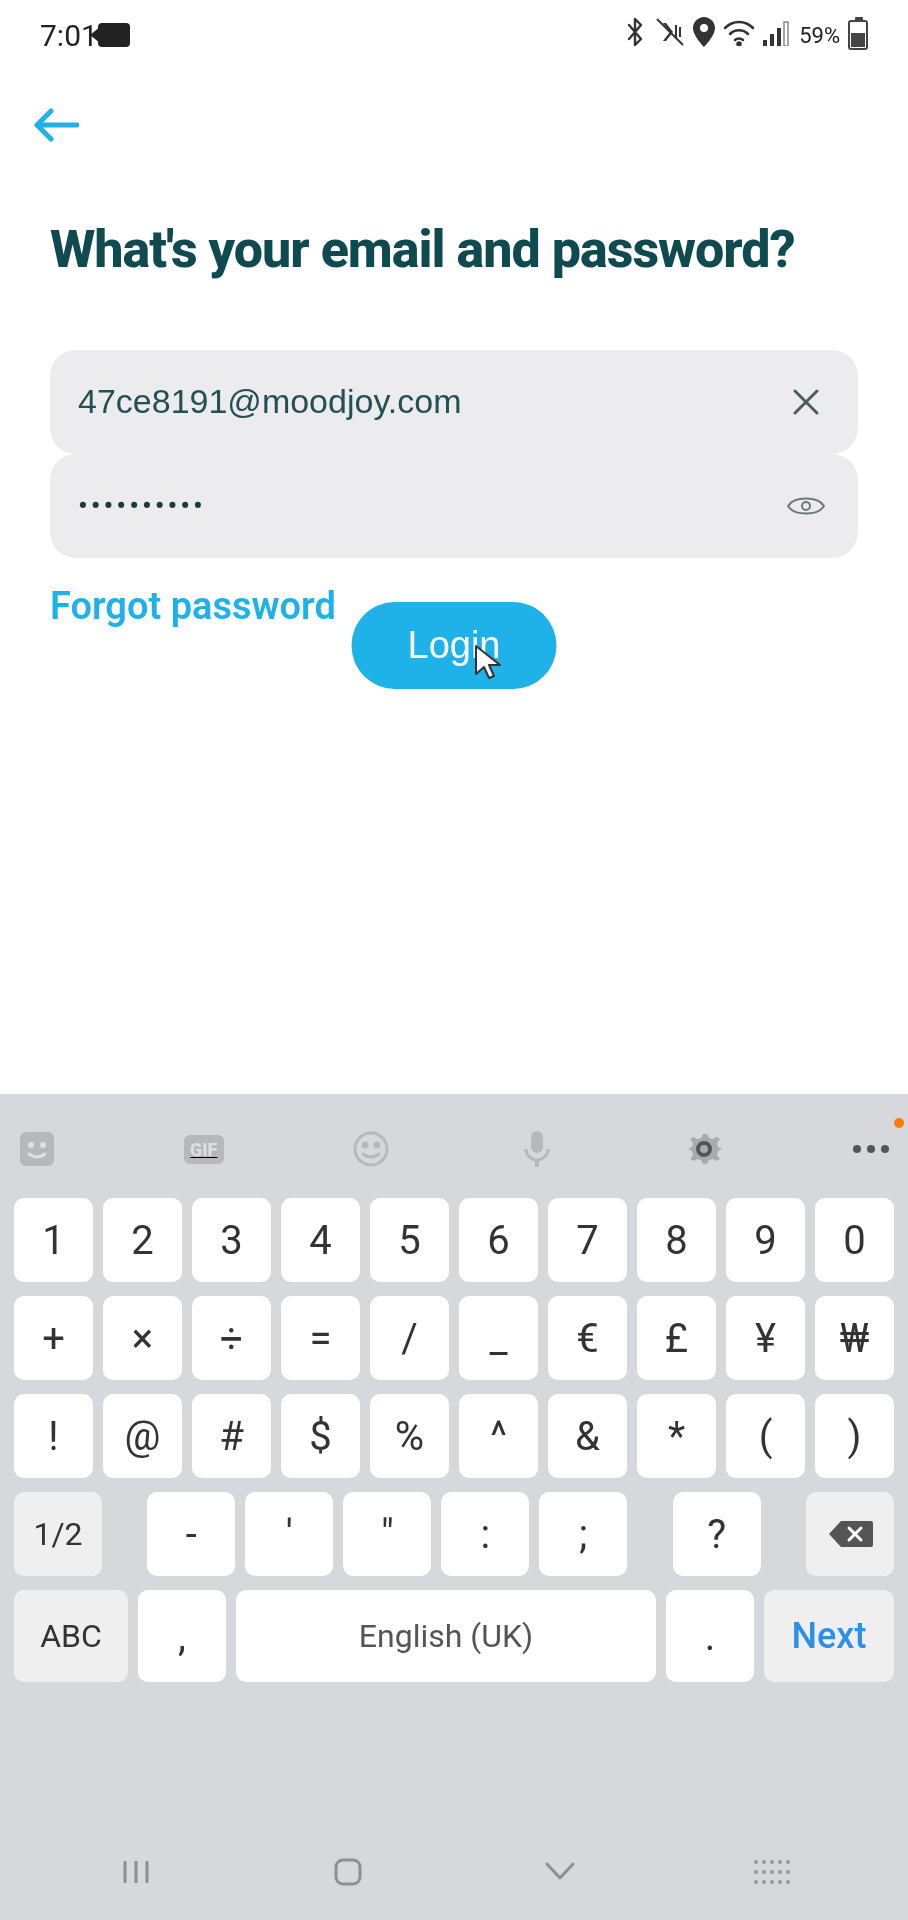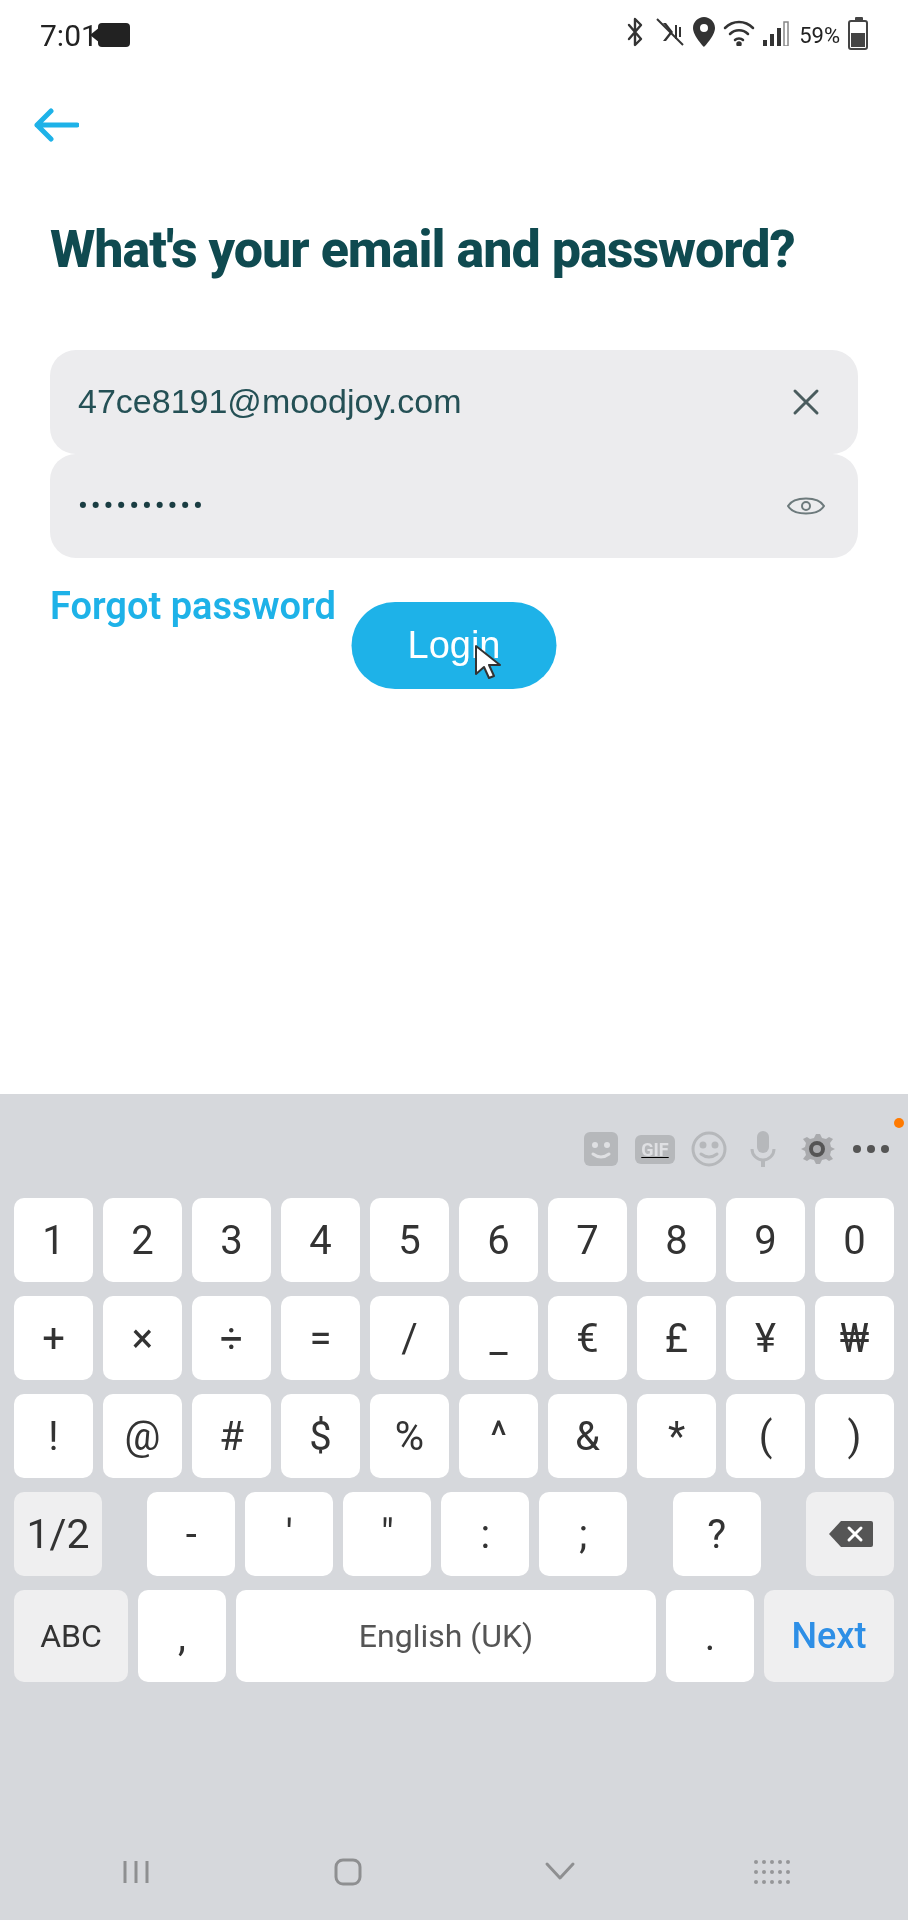--- a/index.html
+++ b/index.html
@@ -29,37 +29,37 @@
   .field .icon-btn { width:48px; height:48px; display:flex; align-items:center; justify-content:center; color:#4a5c5e; cursor:pointer; }
 
   .forgot { padding-top: 26px; font-size:38px; font-weight:600; color:#1EB2E8; cursor:pointer; }
 
   .login-btn-wrap { position:relative; height:0; }
   .login-btn { position:absolute; left:50%; transform:translateX(-50%); top:-26px; background:#1EB2E8; color:#fff; font-size:38px; font-weight:500; padding: 22px 56px; border-radius: 50px; border:none; cursor:pointer; display:flex; align-items:center; gap:4px; }
   .cursor-svg { position:absolute; left:calc(50% + 18px); top:14px; pointer-events:none; }
 
   
   .keyboard { position:absolute; left:0; right:0; bottom:0; height:826px; background:#D6D8DC; display:flex; flex-direction:column; }
-  .kb-toolbar { height:86px; display:flex; align-items:center; justify-content:flex-end; padding:0 10px; margin-top:12px;text-decoration:underline;}
+  .kb-toolbar { height:86px; display:flex; align-items:center; justify-content:space-between; padding:0 10px; margin-top:12px;text-decoration:underline;}
   .kb-tool { width:54px; height:54px; display:flex; align-items:center; justify-content:center; color:#9b9da1; cursor:pointer; position:relative;}
   .kb-tool.dark { color:#555;}
   .kb-tool .dot{position:absolute;top:-4px;right:-6px;width:10px;height:10px;background:#ff7a00;border-radius:50%;}
   .gif-badge{font-size:18px;font-weight:700;background:#b6b8bb;color:#dfe0e3;border-radius:6px;padding:4px 6px;}
 
   .kb-rows { flex:1; padding: 6px 14px 0; display:flex; flex-direction:column; gap:14px; }
   .kb-row { display:flex; gap:10px; }
   .key { background:#fff; border-radius:10px; height:84px; display:flex; align-items:center; justify-content:center; font-size:40px; color:#333; cursor:pointer; flex:1; }
   .key.gray { background:#EFEFF0; }
   .key.abc { flex:0 0 114px; font-size:32px;}
   .key.comma { flex:0 0 88px;}
   .key.period { flex:0 0 88px;}
   .key.space { flex:1; font-size:32px; color:#555;}
   .key.next { flex:0 0 130px; font-size:36px; color:#2E8FE6; font-weight:500;}
   .key.backspace { flex:0 0 100px; background:#EFEFF0;}
-  .key.shift12{flex:0 0 100px;background:#EFEFF0;font-size:41px;}
+  .key.shift12{flex:0 0 100px;background:#EFEFF0;font-size:32px;}
 
   .row4 .key { flex:0 0 88px; }
   .row4 { justify-content:flex-start; }
   .row4 .spacer { flex:1; }
 
   .kb-nav { height:86px; display:flex; align-items:center; justify-content:space-around; padding: 0 30px 10px; opacity:0.55;}
   .kb-nav-btn { width:60px;height:40px;display:flex;align-items:center;justify-content:center;color:#555;cursor:pointer;}
 
 </style>
 </head>

